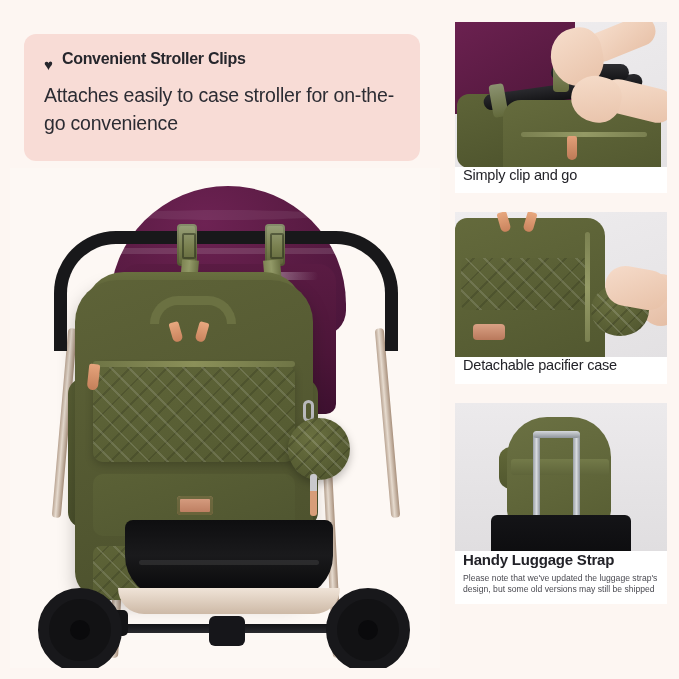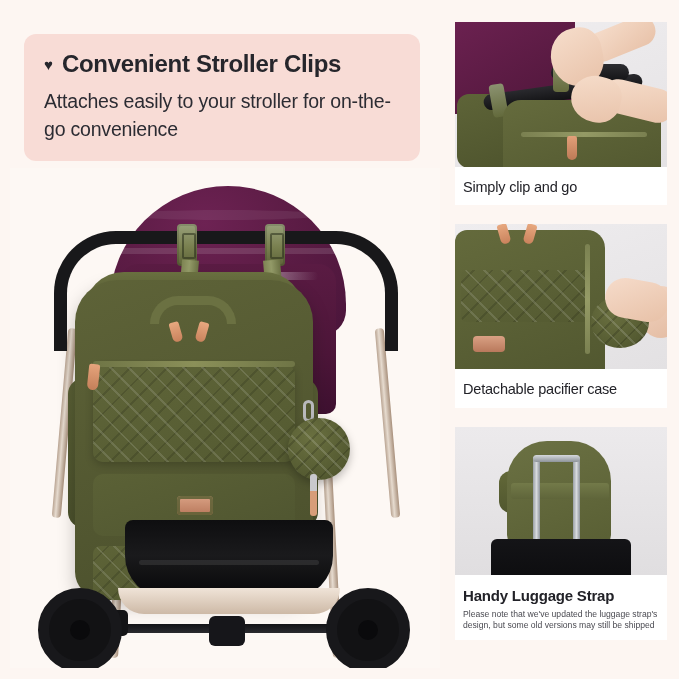--- a/index.html
+++ b/index.html
@@ -15,21 +15,21 @@
   .callout{
     position:absolute;left:24px;top:34px;width:396px;height:127px;
     background:#f8dcd6;border-radius:12px;
     box-sizing:border-box;padding:16px 22px 0 20px;
   }
   .callout-head{display:flex;align-items:flex-start;gap:9px;}
   .heart-icon{
     color:#26262c;font-size:15px;line-height:1;margin-top:7px;flex:0 0 auto;
   }
   .callout-title{
-    font-size:24px;font-weight:bold;color:#26262c;letter-spacing:-.3px;
+    font-size:16px;font-weight:bold;color:#26262c;letter-spacing:-.3px;
     line-height:1.15;margin:0;
   }
   .callout-sub{
     margin:9px 0 0 0;font-size:19.5px;color:#2c2c33;line-height:1.44;
     letter-spacing:-.2px;
   }
 
   
   .hero{position:absolute;left:10px;top:168px;width:430px;height:500px;overflow:hidden;}
   .hero-bg{position:absolute;inset:0;background:#fdf8f4;}
@@ -219,21 +219,21 @@
   
   .panels{position:absolute;left:455px;top:22px;width:212px;}
   .panel{
     background:#ffffff;margin-bottom:19px;overflow:hidden;
   }
   .panel-photo{position:relative;width:212px;overflow:hidden;}
   .p1 .panel-photo{height:145px;background:linear-gradient(160deg,#f0eef0,#e4e2e4);}
   .p2 .panel-photo{height:148px;background:linear-gradient(180deg,#eceaec,#e0dee0);}
   .p3 .panel-photo{height:145px;background:linear-gradient(160deg,#efedef,#e3e1e3);}
   .panel-caption{
-    font-size:14.5px;color:#222228;padding:12px 8px 9px 8px;line-height:1.2;
+    font-size:14.5px;color:#222228;padding:0 8px 9px 8px;line-height:1.2;
     letter-spacing:-.2px;
   }
   .panel-note{
     font-size:8.6px;color:#4b4b52;padding:0 8px 9px 8px;line-height:1.32;
   }
   .p2 .panel-caption{font-size:15px;font-weight:bold;padding-bottom:4px;}
 
   
   .s-purple{position:absolute;left:0;top:0;width:120px;height:92px;
     background:linear-gradient(150deg,#6b2150,#4e1639);}
@@ -295,21 +295,21 @@
 </head>
 <body>
 
 <div class="stage">
 
   <div class="callout">
     <div class="callout-head">
       <span class="heart-icon">♥</span>
       <h2 class="callout-title">Convenient Stroller Clips</h2>
     </div>
-    <p class="callout-sub">Attaches easily to your stroller for on-the-go convenience</p>
+    <p class="callout-sub">Attaches easily to case stroller for on-the-go convenience</p>
   </div>
 
   <div class="hero">
     <div class="hero-bg"></div>
 
     <div class="canopy"></div>
     <div class="seat-back"></div>
     <div class="seat-glare"></div>
 
     <div class="leg l1"></div>

